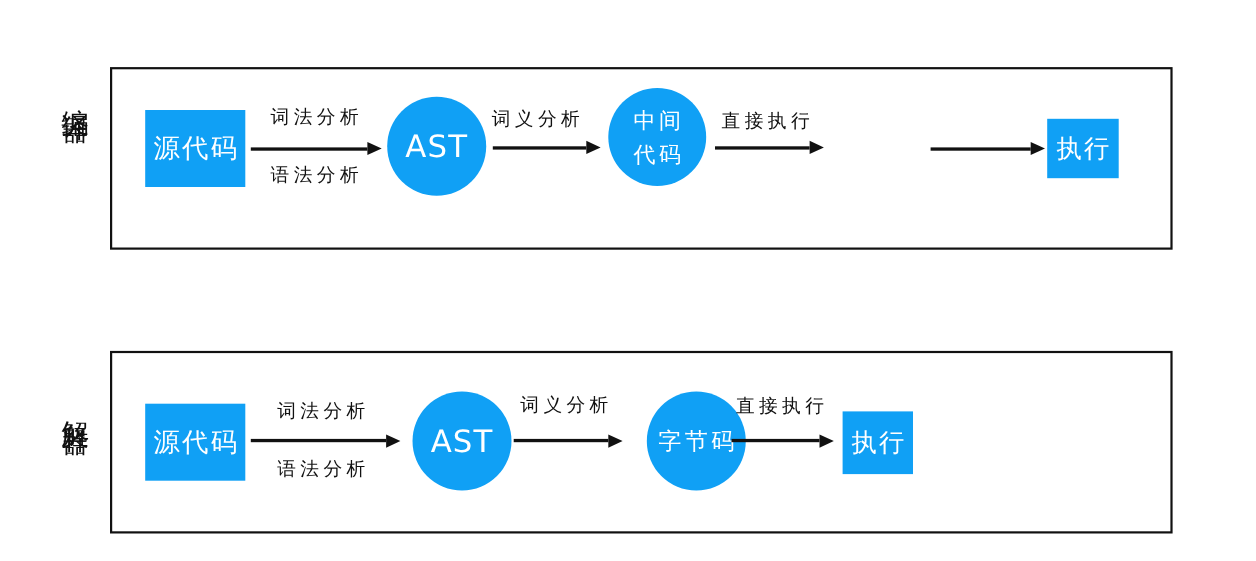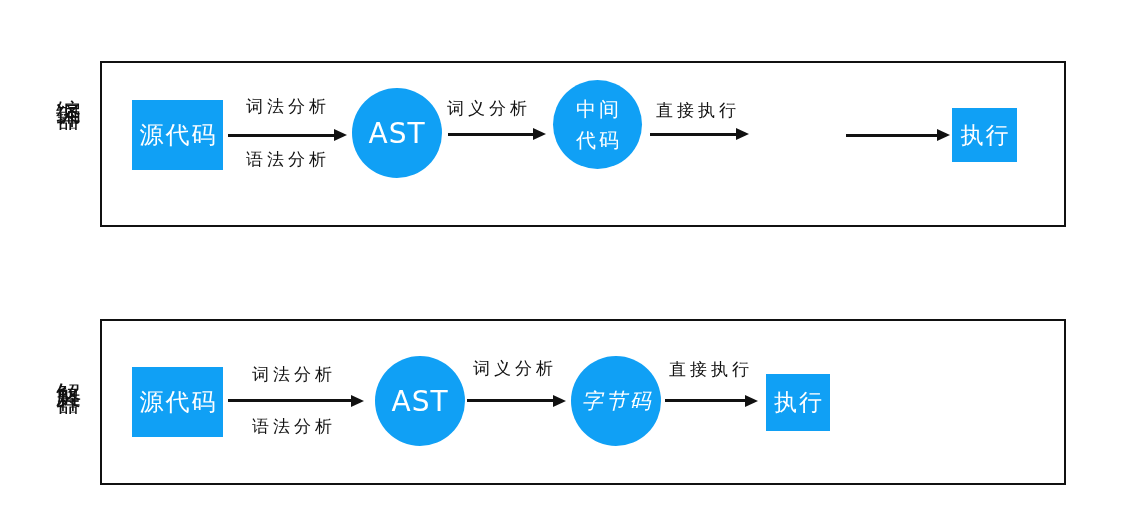--- a/index.html
+++ b/index.html
@@ -128,20 +128,20 @@
 
   <div class="arrow" style="left:228px; top:399px; width:123px;"></div>
   <div class="edge-label" style="left:294px; top:374px;">词法分析</div>
   <div class="edge-label" style="left:294px; top:426px;">语法分析</div>
 
   <div class="circle-node ast" style="left:375px; top:356px; width:90px; height:90px;">AST</div>
 
   <div class="arrow" style="left:467px; top:399px; width:86px;"></div>
   <div class="edge-label" style="left:515px; top:368px;">词义分析</div>
 
-  <div class="circle-node single" style="left:571px; top:356px; width:90px; height:90px;font-style:italic;">字节码</div>
+  <div class="circle-node single" style="left:588px; top:356px; width:90px; height:90px;">字节码</div>
 
   <div class="arrow" style="left:665px; top:399px; width:80px;"></div>
   <div class="edge-label" style="left:711px; top:369px;">直接执行</div>
 
   <div class="rect-node" style="left:766px; top:374px; width:64px; height:57px; font-size:23px;">执行</div>
 
 </div>
 
 </body></html>

